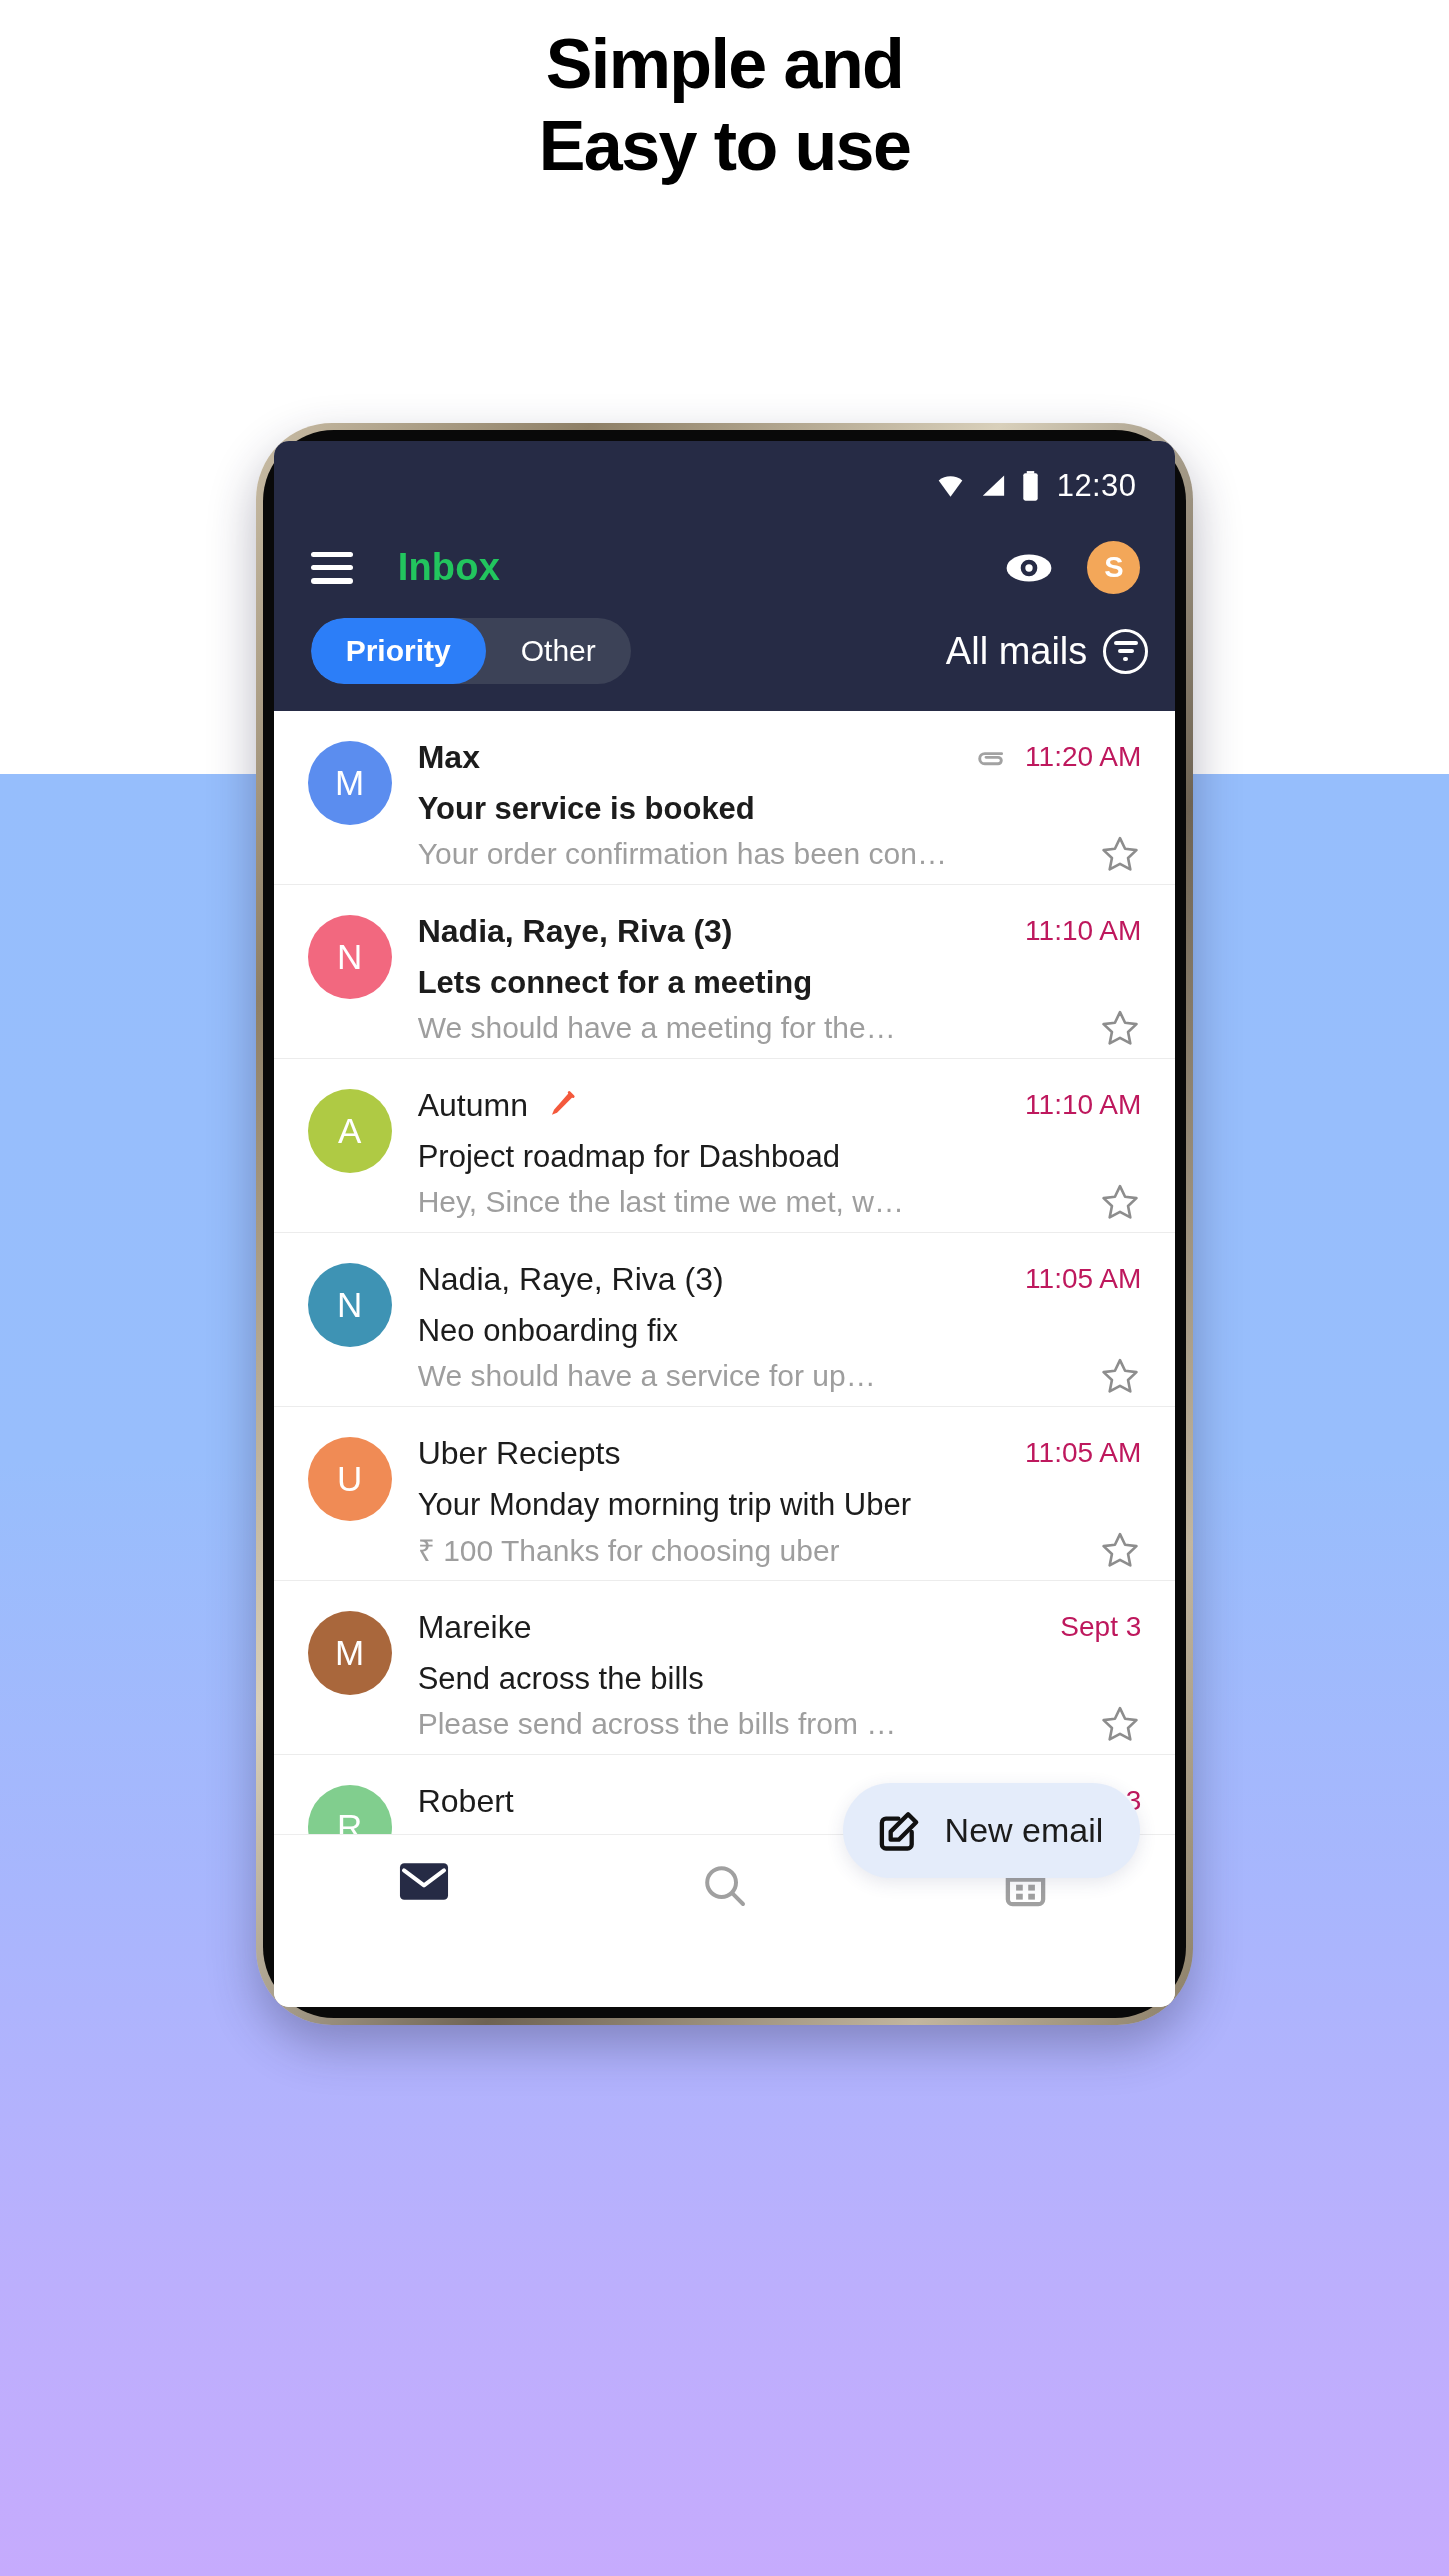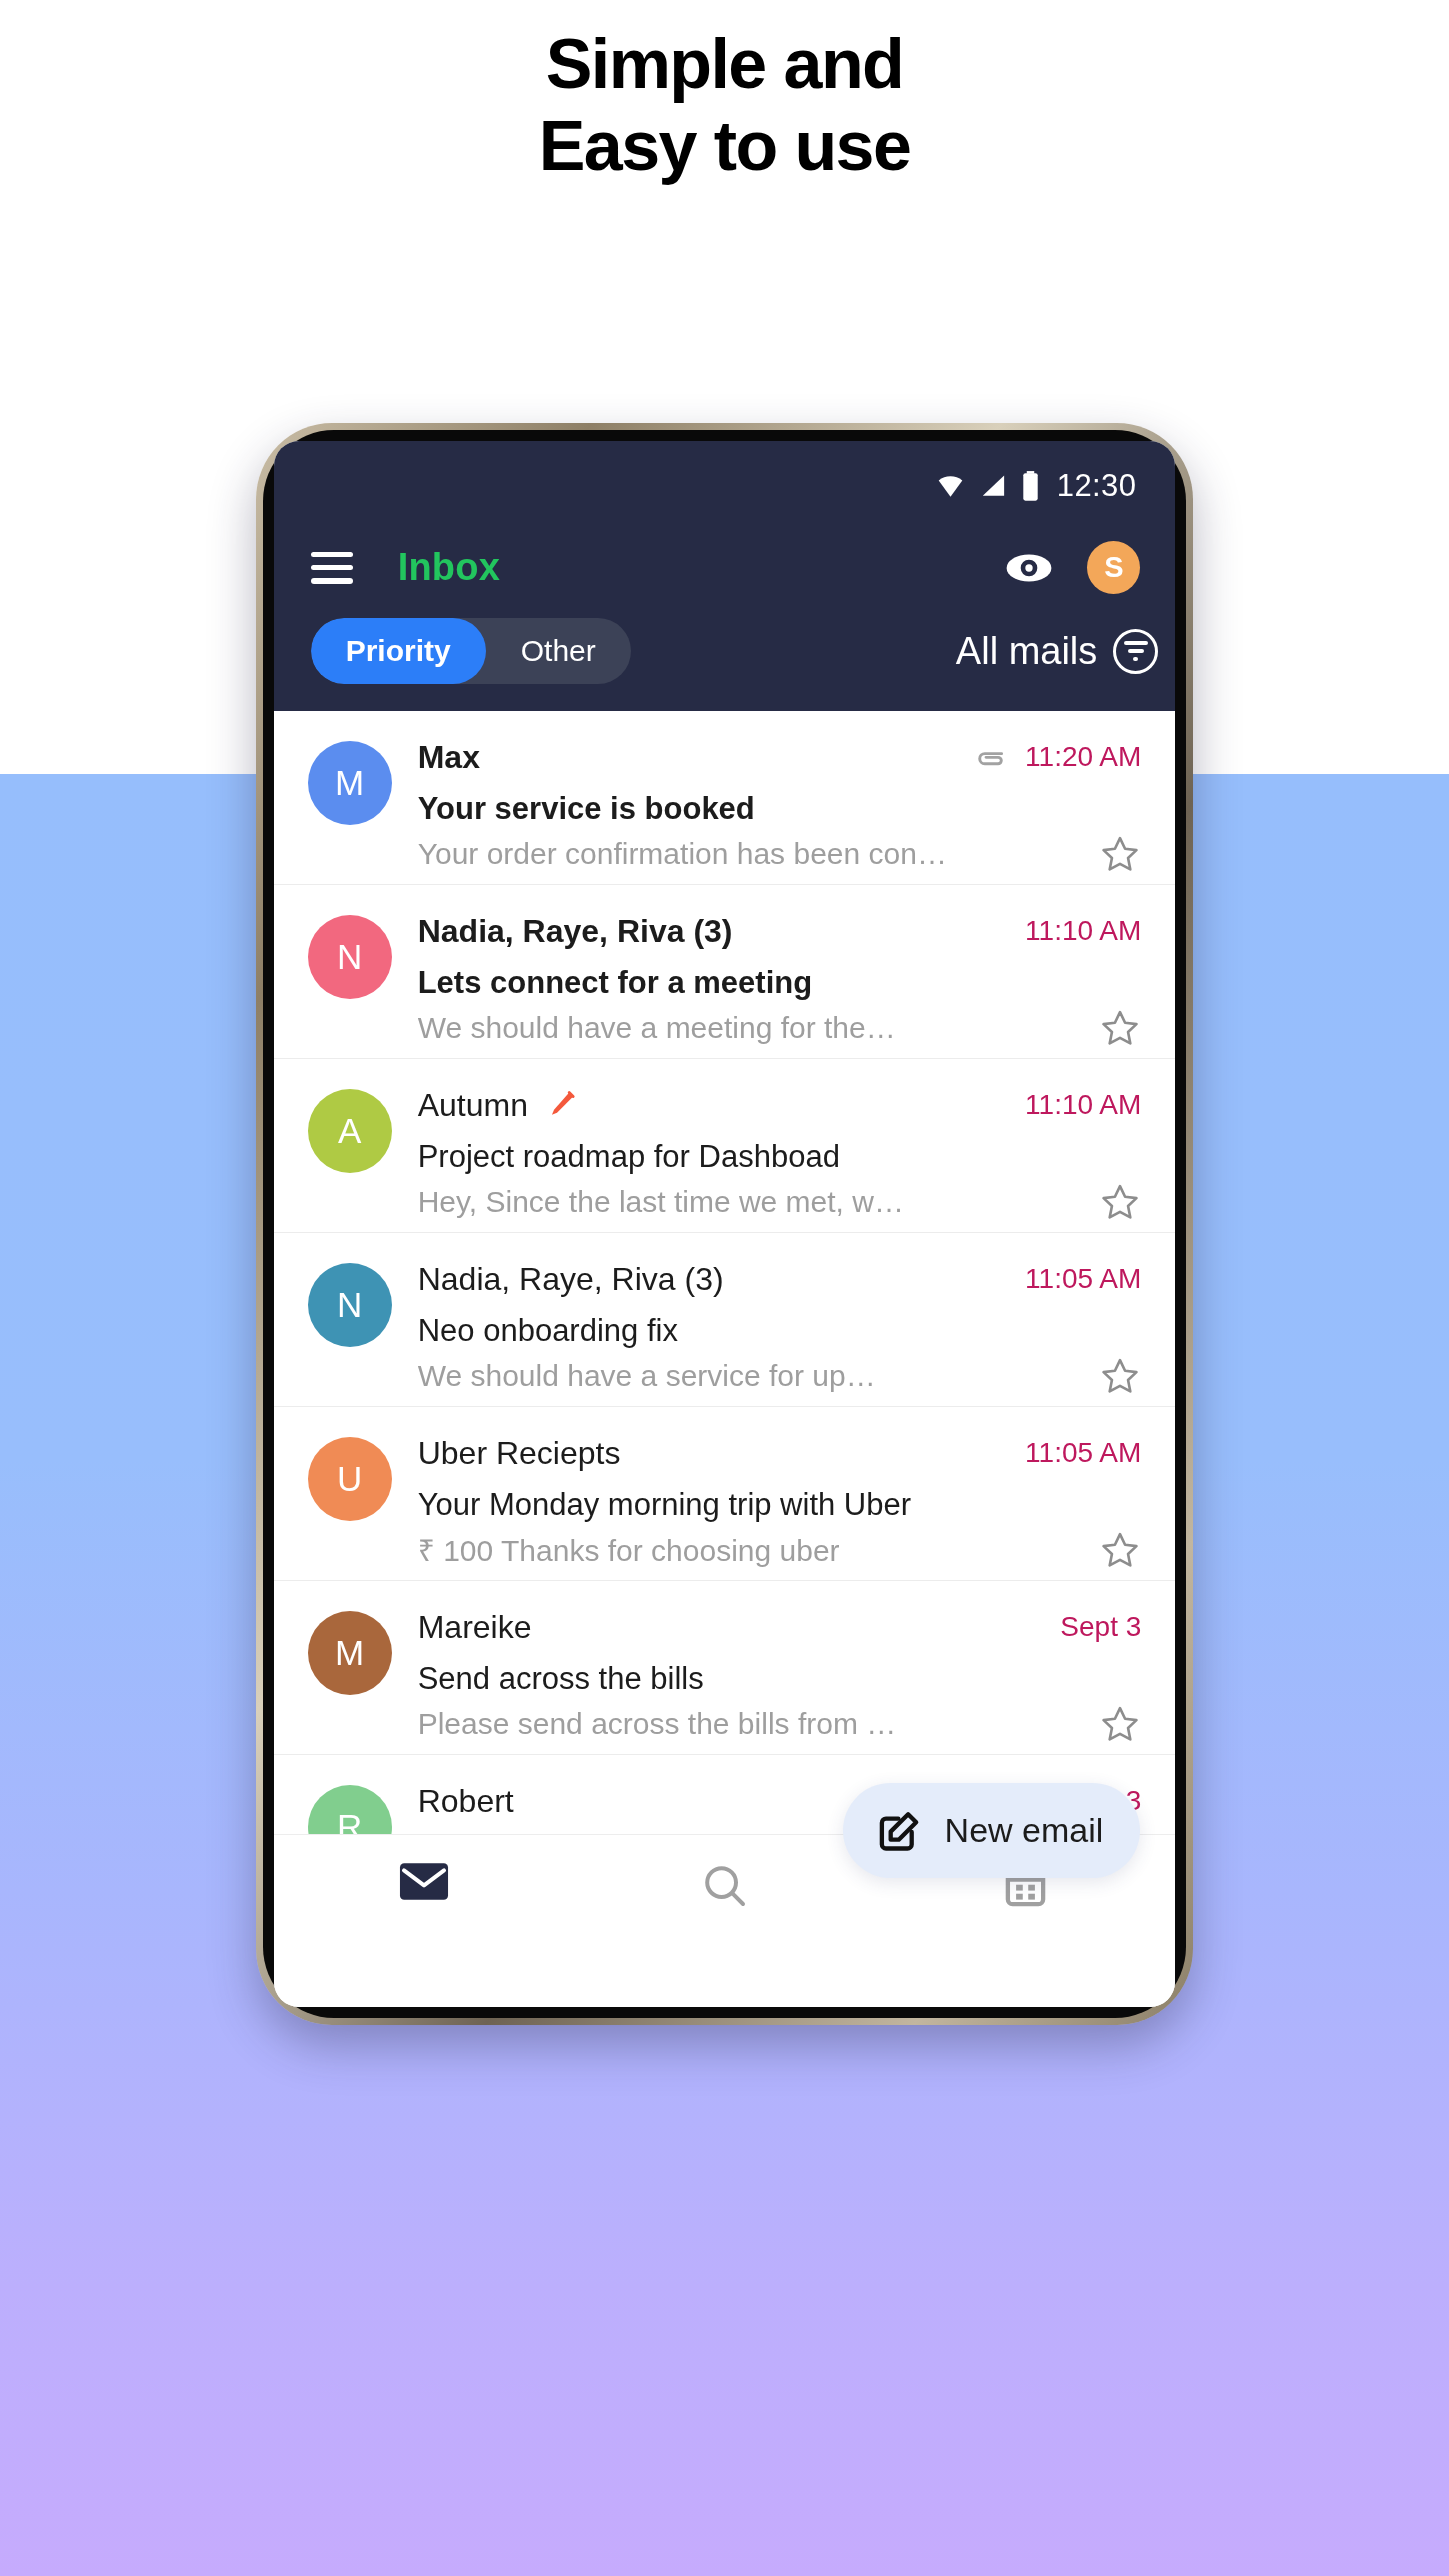--- a/index.html
+++ b/index.html
@@ -61,21 +61,21 @@
     width: 100%;
     height: 100%;
     border-radius: 71px;
     background: #090909;
     box-sizing: border-box;
     padding: 10.5px;
   }
   #phone-screen {
     width: 100%;
     height: 100%;
-    border-radius: 25px;
+    border-radius: 15px;
     overflow: hidden;
     background: #ffffff;
     position: relative;
     display: flex;
     flex-direction: column;
   }
 
   
   .app-header {
     background: #262B45;
@@ -128,21 +128,21 @@
     background: #F3A759;
     color: #ffffff;
     display: flex; align-items: center; justify-content: center;
     font-size: 29px; font-weight: 600;
   }
 
   .filter-row {
     height: 77px;
     display: flex;
     align-items: center;
-    padding: 0 17px 0 37px;
+    padding: 0 27px 0 37px;
     text-align: right;
   }
   .segmented {
     display: flex;
     background: #3C4257;
     border-radius: 39px;
     height: 66px;
     align-items: stretch;
     overflow: hidden;
   }

